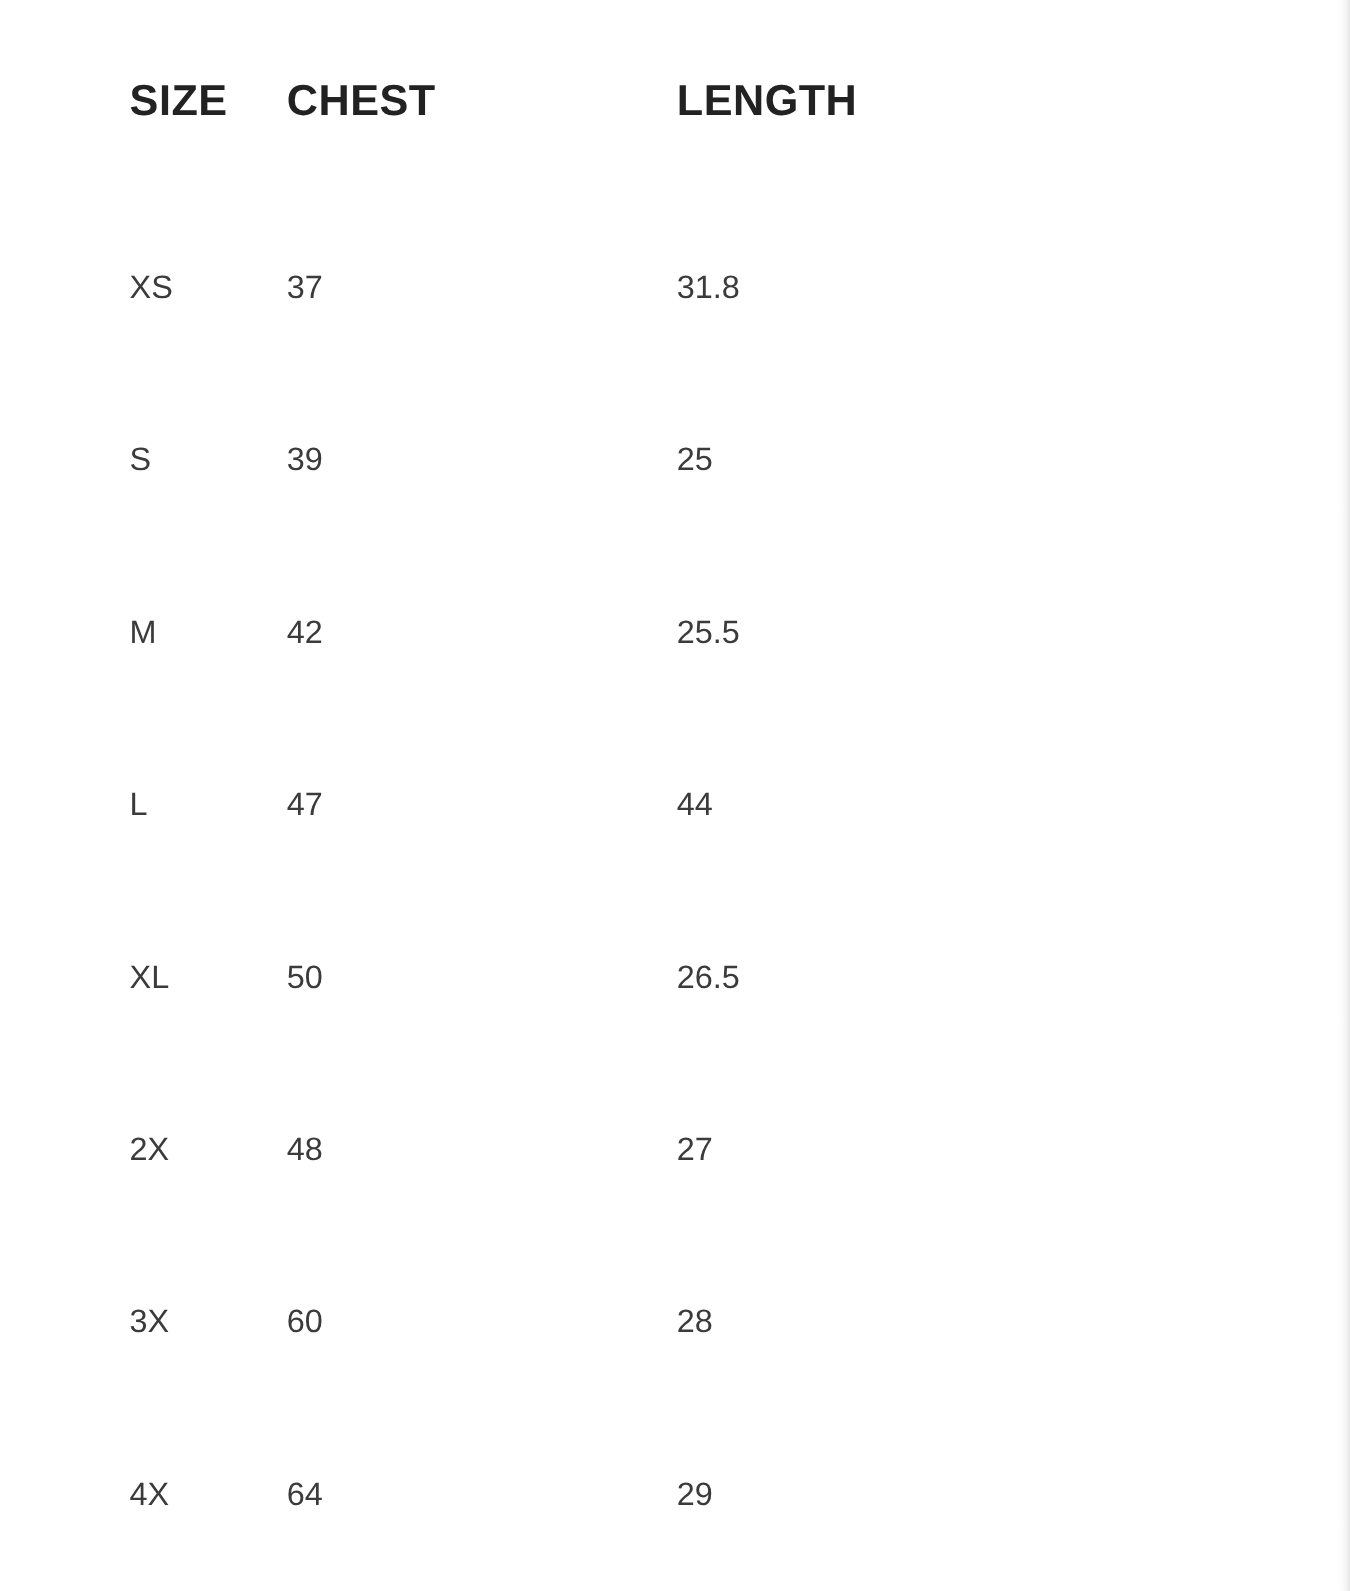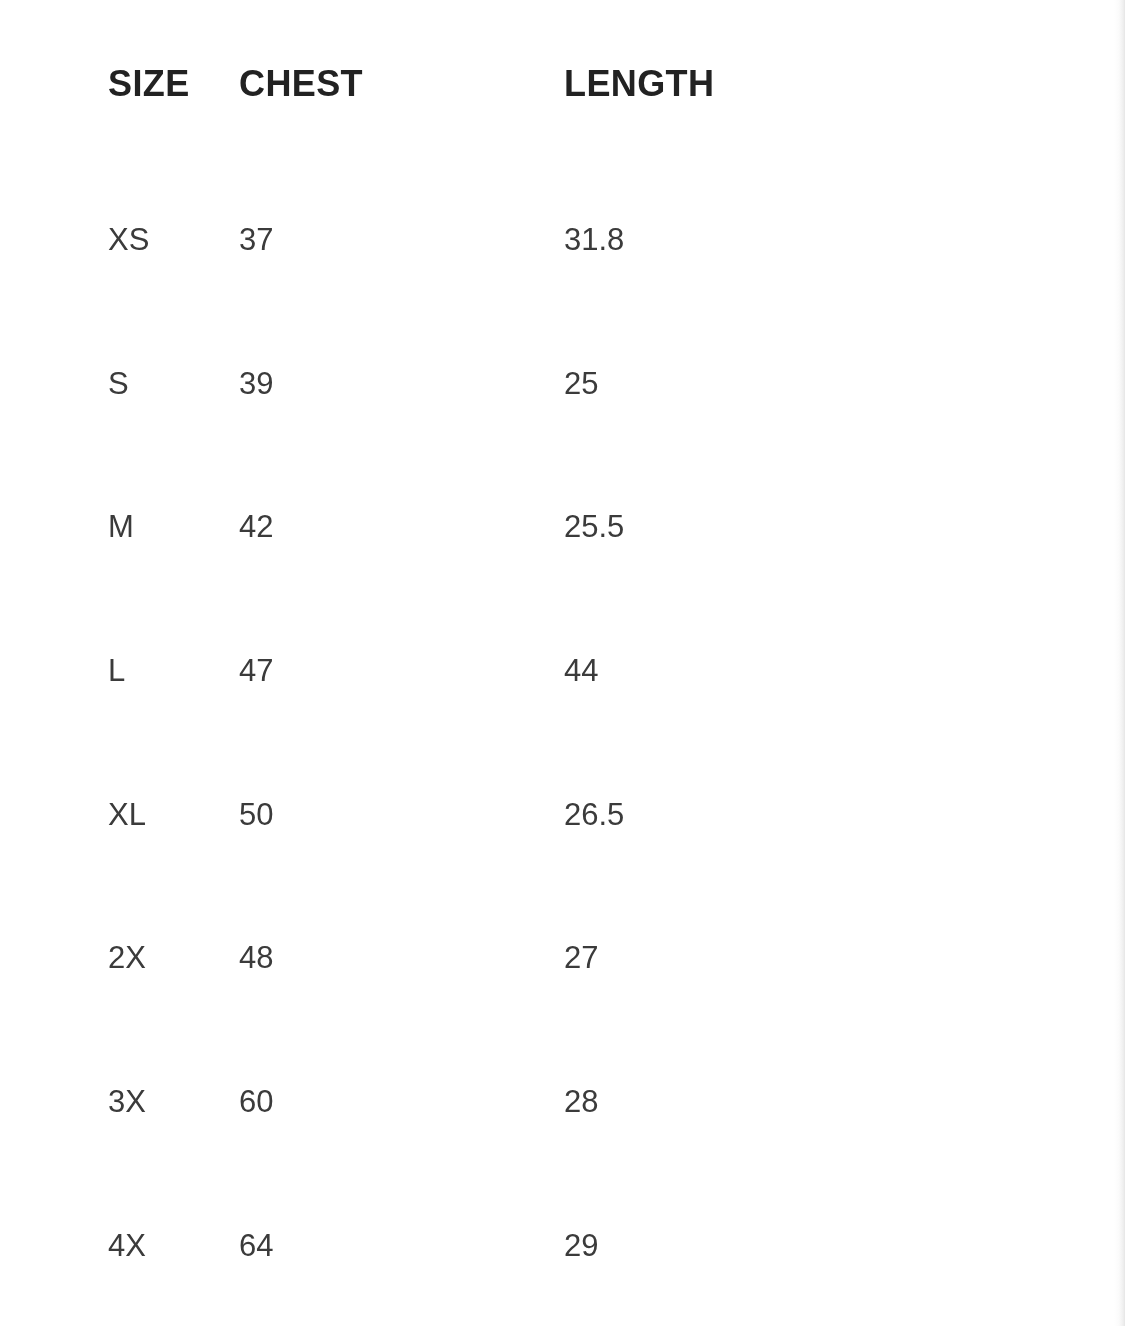--- a/index.html
+++ b/index.html
@@ -55,21 +55,21 @@
     letter-spacing: 0.4px;
     color: #222222;
     white-space: nowrap;
   }
 
   .size-chart tbody td {
     text-align: left;
     vertical-align: middle;
     padding: 0;
     height: 143.7px;
-    font-size: 31px;
+    font-size: 27px;
     font-weight: normal;
     color: #3b3b3b;
     white-space: nowrap;
   }
 
   .cell-size   { padding-left: 108px !important; }
   .cell-chest  { padding-left: 347px !important; }
   .cell-length { padding-left: 672px !important; }
 
   

